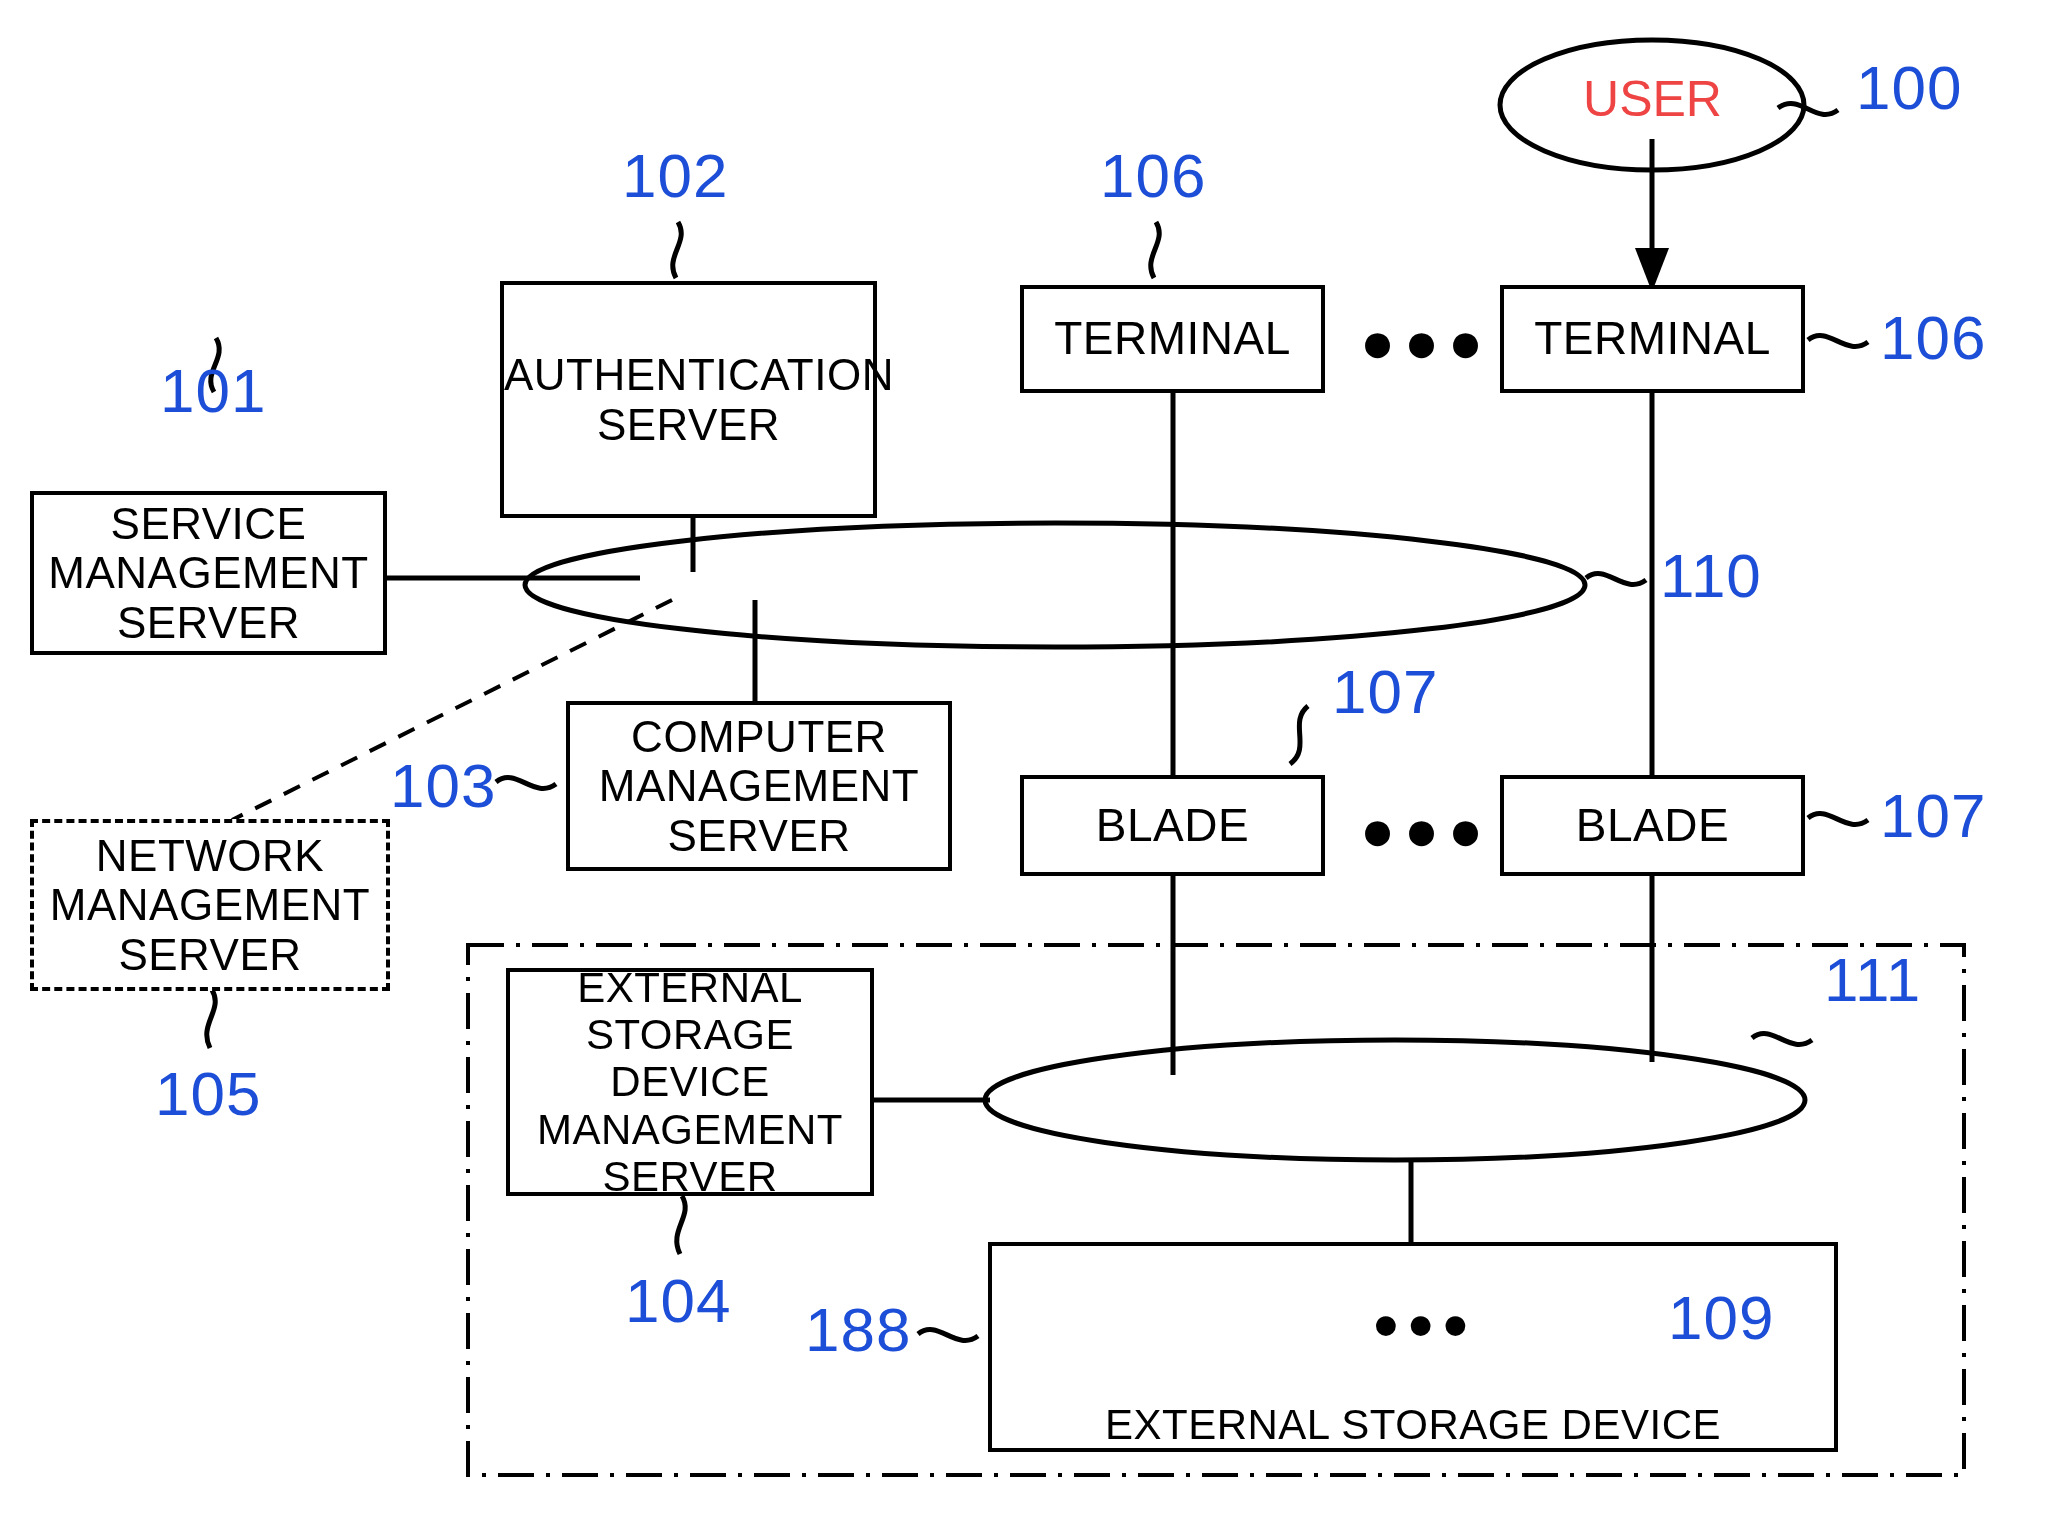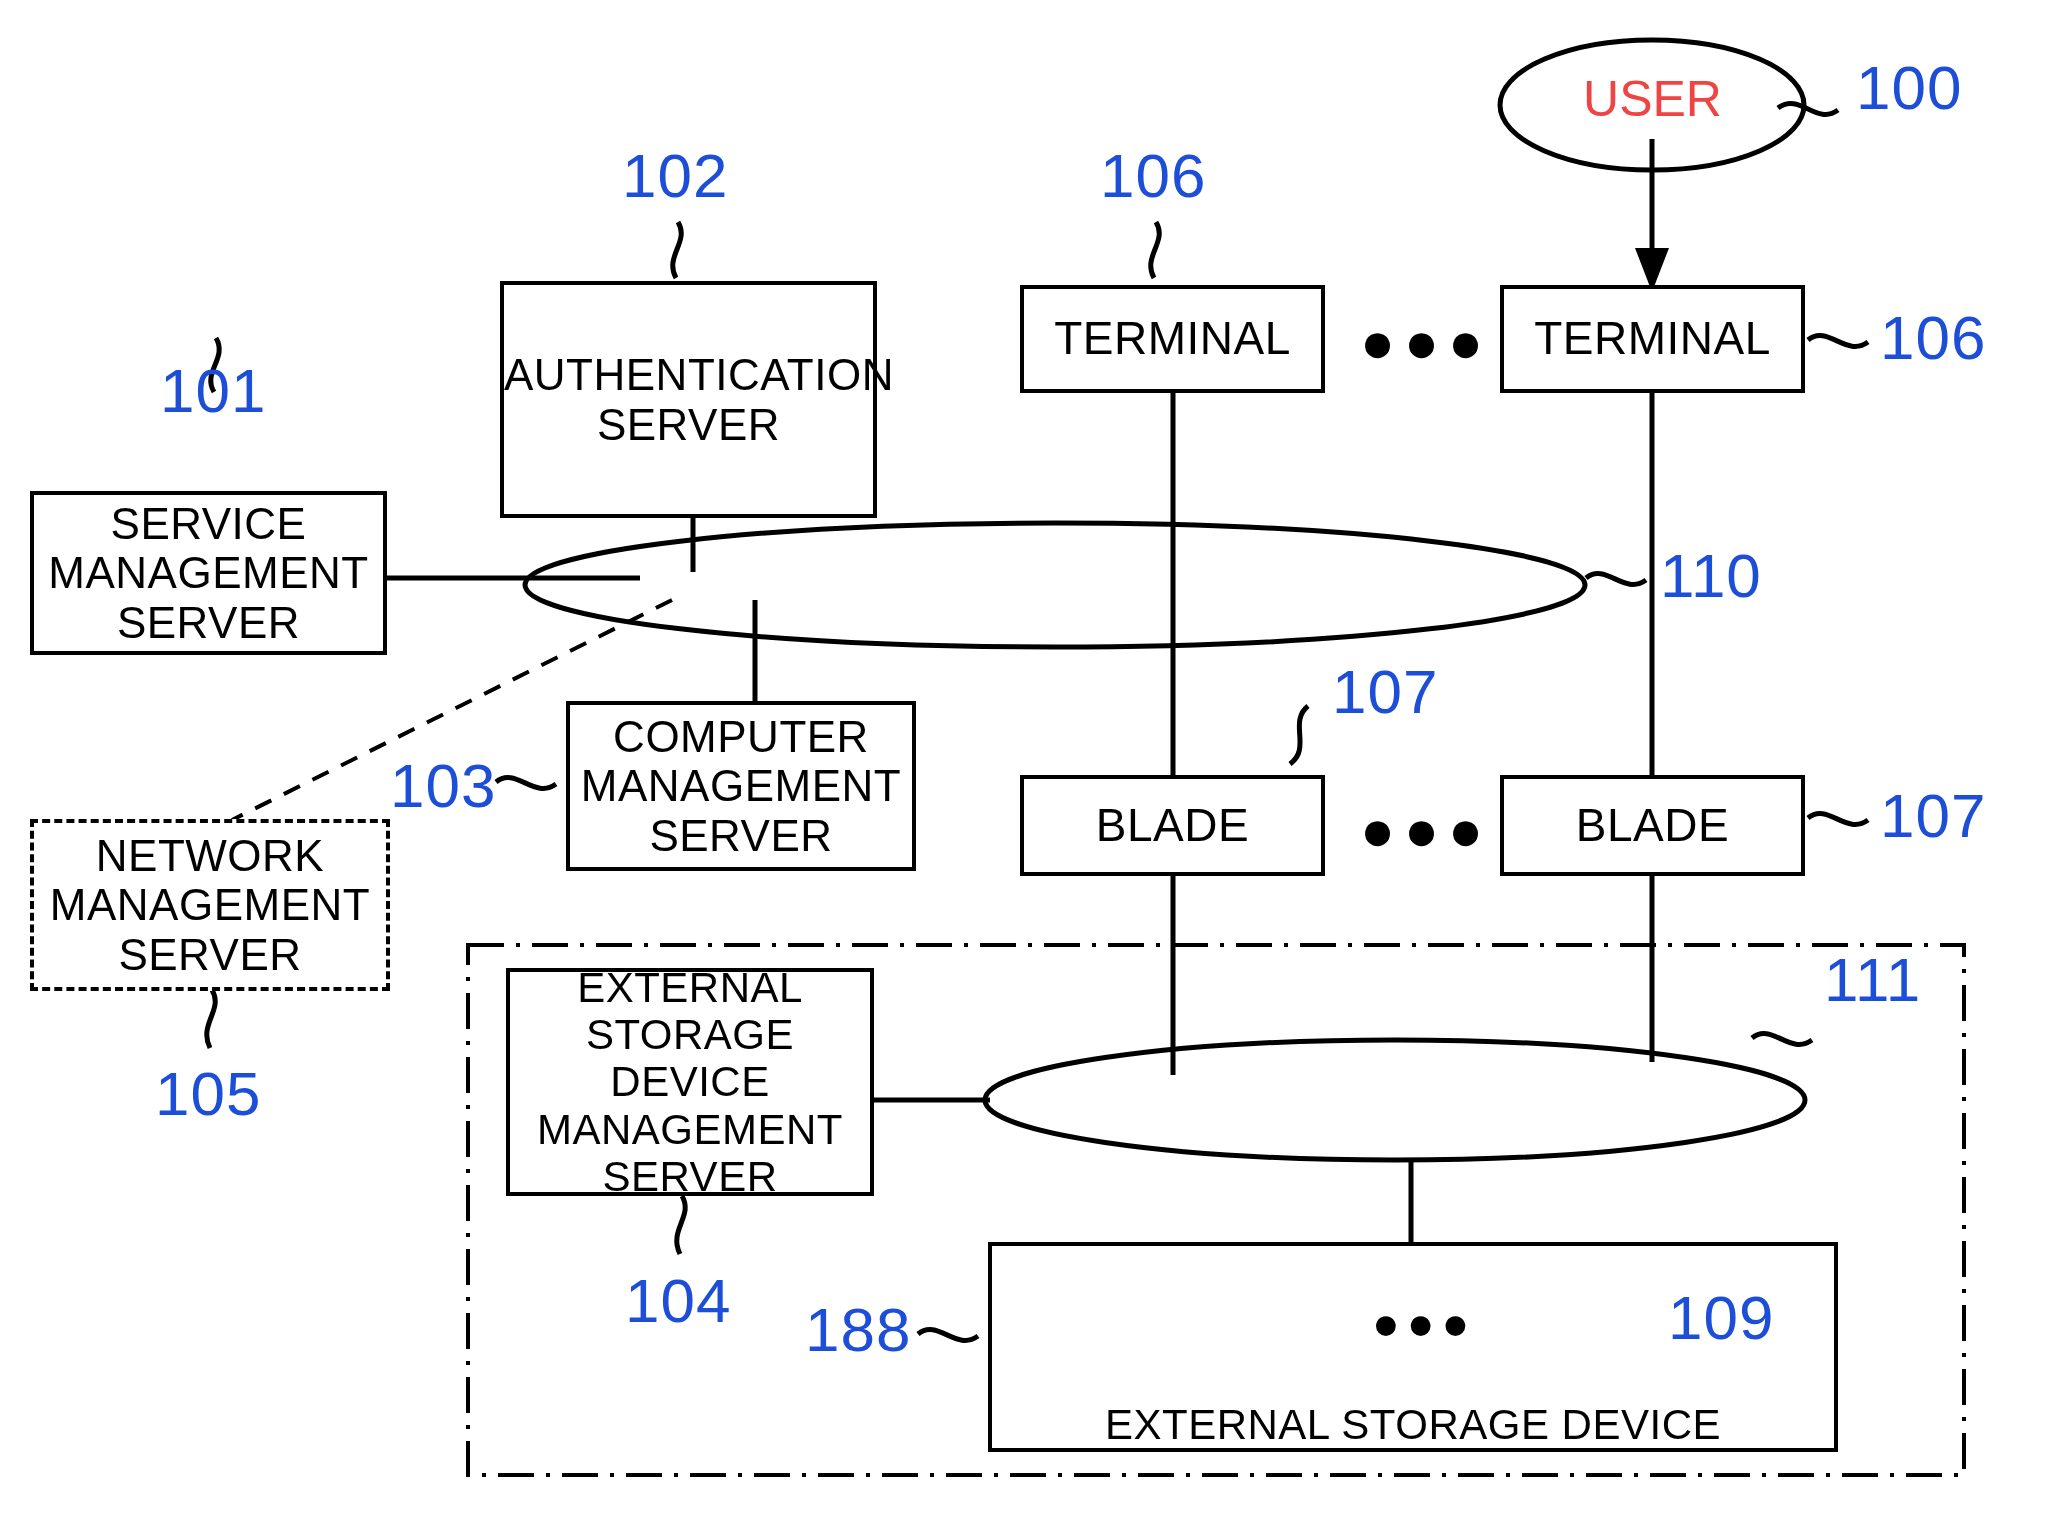--- a/index.html
+++ b/index.html
@@ -163,21 +163,21 @@
     </span>
   </div>
 
   <div class="node" style="left:500px; top:281px; width:377px; height:237px; font-size:44px;">
     <span class="lbl">
       <span>AUTHENTICATION</span><br>
       <span>SERVER</span>
     </span>
   </div>
 
-  <div class="node" style="left:566px; top:701px; width:350px; height:170px; font-size:44px;">
+  <div class="node" style="left:566px; top:701px; width:386px; height:170px; font-size:44px;">
     <span class="lbl">
       <span>COMPUTER</span><br>
       <span>MANAGEMENT</span><br>
       <span>SERVER</span>
     </span>
   </div>
 
   <div class="node dashed" style="left:30px; top:819px; width:360px; height:172px; font-size:44px;">
     <span class="lbl">
       <span>NETWORK</span><br>

